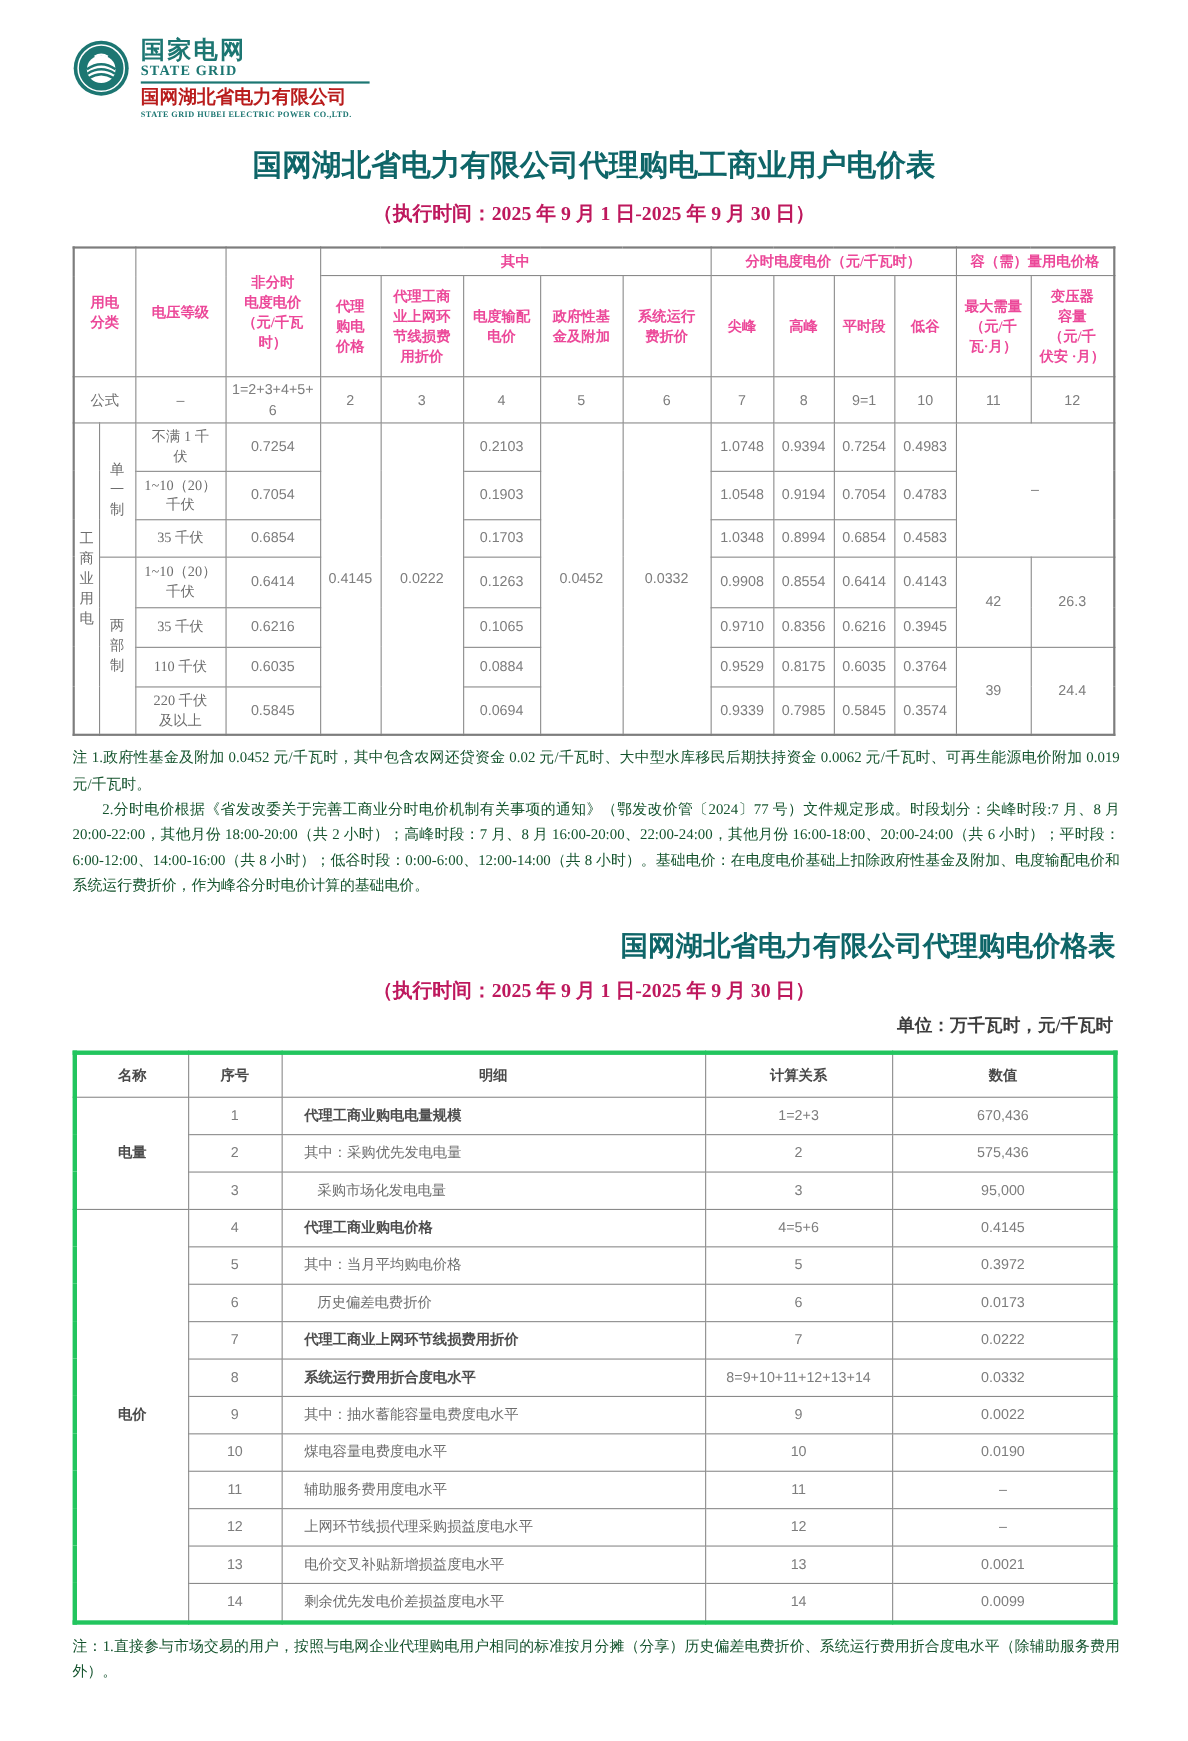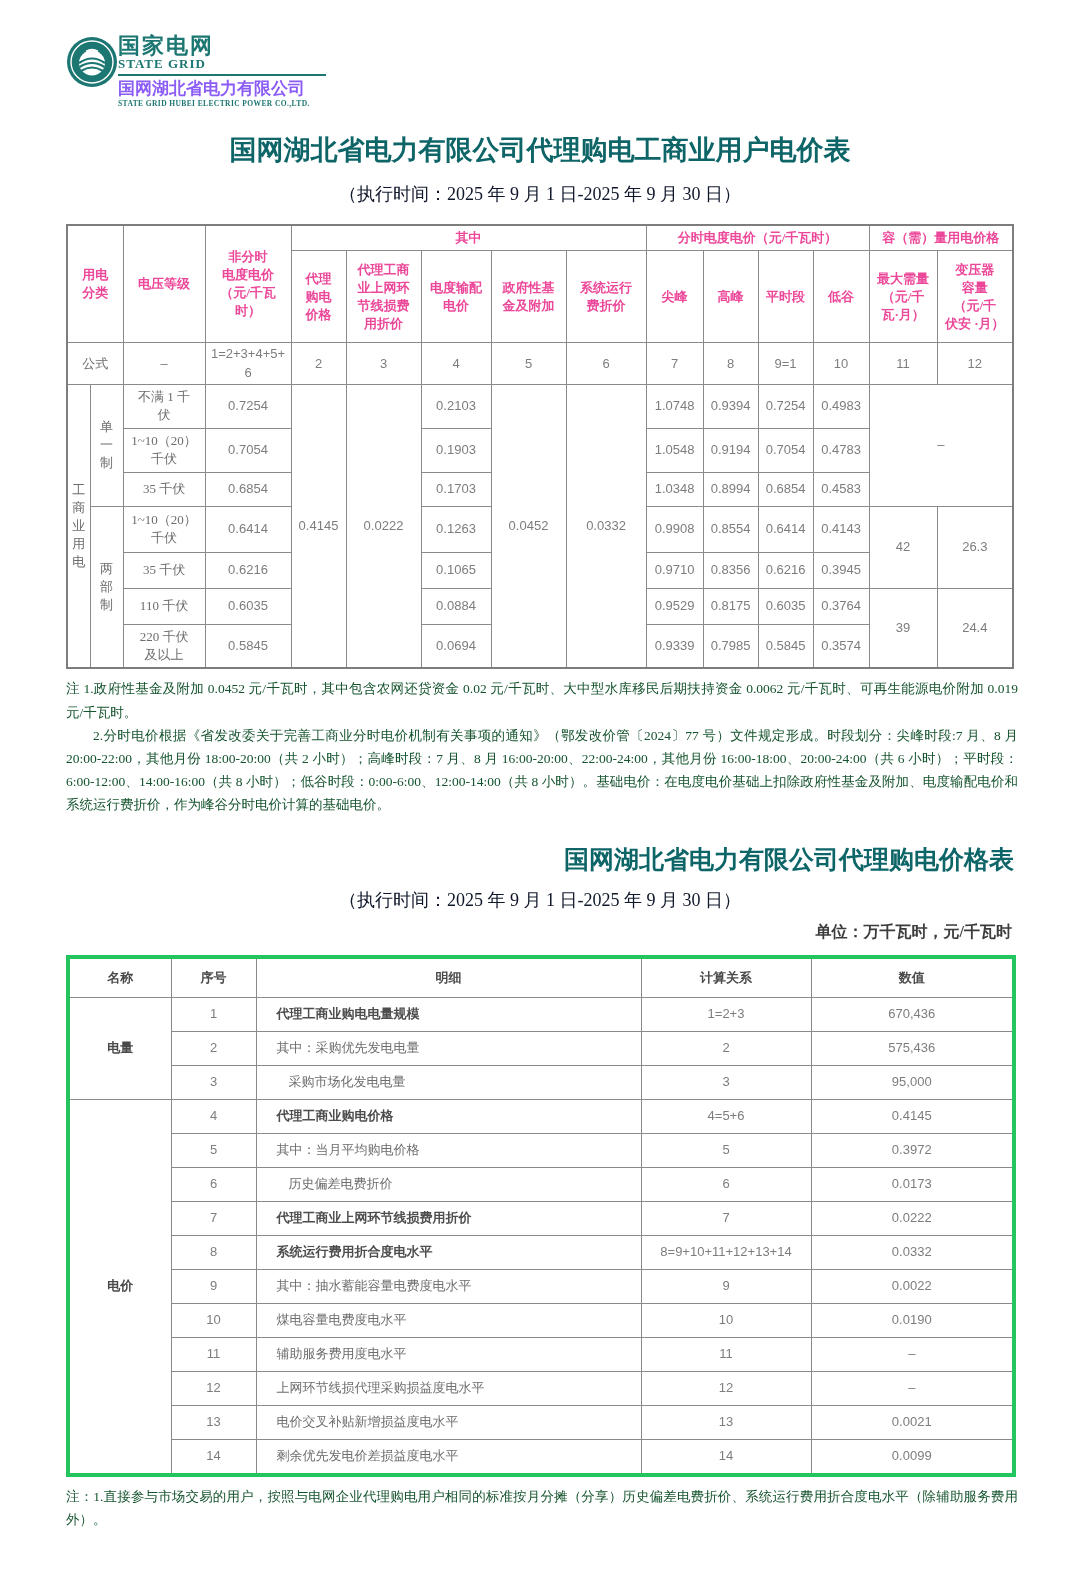--- a/index.html
+++ b/index.html
@@ -1,32 +1,32 @@
 <!DOCTYPE html>
 <html><head>
 <meta charset="utf-8">
 <style>
   html,body{margin:0;padding:0;background:#ffffff;}
   body{width:1080px;font-family:"Liberation Serif","DejaVu Serif",serif;color:#444;}
   .page{padding:34px 66px 28px 66px;}
 
   
-  .logo{display:flex;align-items:flex-start;gap:0;margin-bottom:22px;}
+  .logo{display:flex;align-items:flex-start;gap:10px;margin-bottom:22px;}
   .logo-emblem{width:52px;height:52px;flex:0 0 auto;margin-top:2px;}
   .logo-text{display:flex;flex-direction:column;}
   .logo-brand-cn{font-size:22px;font-weight:bold;color:#1c7672;letter-spacing:2px;line-height:1.05;}
   .logo-brand-en{font-size:13px;font-weight:bold;color:#1c7672;letter-spacing:1px;line-height:1.15;}
   .logo-rule{width:208px;border-bottom:2px solid #1c7672;margin:2px 0 3px 0;}
-  .logo-company-cn{font-size:17px;font-weight:bold;color:#8b5cf6;line-height:1.2;}
+  .logo-company-cn{font-size:17px;font-weight:bold;color:#b91c1c;line-height:1.2;}
   .logo-company-en{font-size:7.5px;font-weight:bold;color:#1c7672;letter-spacing:.4px;line-height:1.4;}
 
   
   .title1{font-size:27px;font-weight:bold;color:#0e6568;text-align:center;margin:4px 0 14px 0;}
   .title2{font-size:25px;font-weight:bold;color:#0e6568;text-align:right;margin:26px 0 12px 0;}
-  .period{font-size:18px;font-weight:normal;color:#0f172a;text-align:center;margin-bottom:18px;}
+  .period{font-size:18px;font-weight:bold;color:#be185d;text-align:center;margin-bottom:18px;}
   .unit-line{font-size:16px;font-weight:bold;color:#3c3c3c;text-align:right;margin:10px 2px 12px 0;}
 
   
   table{border-collapse:collapse;width:946px;table-layout:fixed;}
   .t1{border:2px solid #7d7d7d;}
   .t1 th,.t1 td{border:1px solid #8a8a8a;text-align:center;vertical-align:middle;
     white-space:pre-line;padding:2px 2px;font-size:13px;line-height:1.4;word-break:break-all;}
   .t1 th{color:#ec4899;font-weight:bold;}
   .t1 td{color:#6d6d6d;}
   .num{font-family:"Liberation Sans","DejaVu Sans",sans-serif;color:#7d7d7d !important;font-size:13px;}

